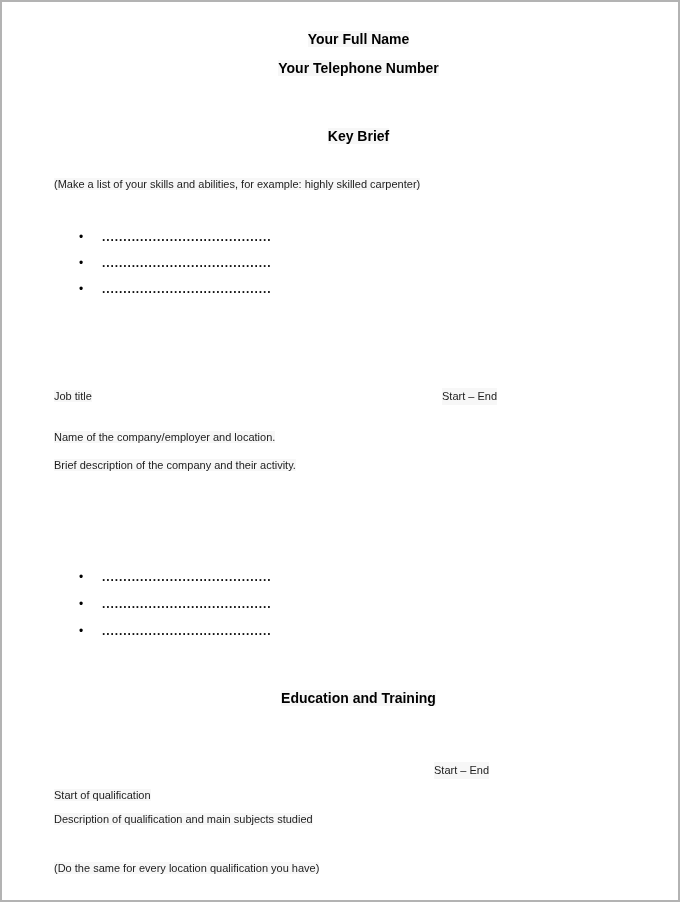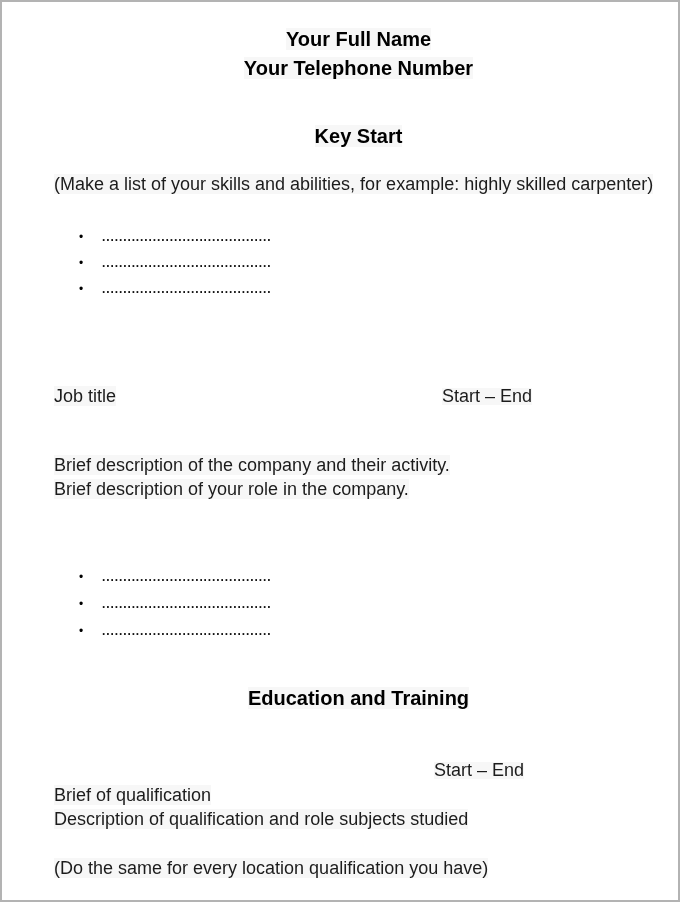--- a/index.html
+++ b/index.html
@@ -15,33 +15,33 @@
     background: #ffffff;
     border: 2px solid #b3b3b3;
     font-family: "Liberation Sans", sans-serif;
     color: #1c1c1c;
     overflow: hidden;
   }
   .line {
     position: absolute;
     left: 52px;
     right: 15px;
-    font-size: 18px;
+    font-size: 11px;
     line-height: 17px;
     white-space: nowrap;
   }
   .line > span {
     background: rgba(0,0,0,0.03);
   }
   .center {
     text-align: center;
   }
   .heading {
     font-weight: bold;
-    font-size: 20px;
+    font-size: 14px;
     color: #000000;
   }
   .daterow .date {
     position: absolute;
     top: 0;
   }
   .daterow.emp .date { left: 388px; }
   .daterow.edu .date { left: 380px; }
   .bullet-row {
     position: absolute;
@@ -70,21 +70,21 @@
 <div class="page">
 
   <div class="line center heading" style="top:29px">
     <span>Your Full Name</span>
   </div>
   <div class="line center heading" style="top:58px">
     <span>Your Telephone Number</span>
   </div>
 
   <div class="line center heading" style="top:126px">
-    <span>Key Start</span>
+    <span>Key Brief</span>
   </div>
   <div class="line" style="top:174px">
     <span>(Make a list of your skills and abilities, for example: highly skilled carpenter)</span>
   </div>
 
   <div class="bullet-row" style="top:226px">
     <span class="bullet-glyph">•</span><span class="dots">........................................</span>
   </div>
   <div class="bullet-row" style="top:252px">
     <span class="bullet-glyph">•</span><span class="dots">........................................</span>
@@ -92,25 +92,25 @@
   <div class="bullet-row" style="top:278px">
     <span class="bullet-glyph">•</span><span class="dots">........................................</span>
   </div>
 
 
   <div class="line daterow emp" style="top:386px">
     <span>Job title</span>
     <span class="date">Start – End</span>
   </div>
 
+  <div class="line" style="top:427px">
+    <span>Name of the company/employer and location.</span>
+  </div>
   <div class="line" style="top:455px">
     <span>Brief description of the company and their activity.</span>
-  </div>
-  <div class="line" style="top:479px">
-    <span>Brief description of your role in the company.</span>
   </div>
 
   <div class="bullet-row" style="top:566px">
     <span class="bullet-glyph">•</span><span class="dots">........................................</span>
   </div>
   <div class="bullet-row" style="top:593px">
     <span class="bullet-glyph">•</span><span class="dots">........................................</span>
   </div>
   <div class="bullet-row" style="top:620px">
     <span class="bullet-glyph">•</span><span class="dots">........................................</span>
@@ -118,22 +118,22 @@
 
   <div class="line center heading" style="top:688px">
     <span>Education and Training</span>
   </div>
 
   <div class="line daterow edu" style="top:760px">
     <span class="date">Start – End</span>
   </div>
 
   <div class="line" style="top:785px">
-    <span>Brief of qualification</span>
+    <span>Start of qualification</span>
   </div>
   <div class="line" style="top:809px">
-    <span>Description of qualification and role subjects studied</span>
+    <span>Description of qualification and main subjects studied</span>
   </div>
   <div class="line" style="top:858px">
     <span>(Do the same for every location qualification you have)</span>
   </div>
 
 </div>
 
 </body></html>

